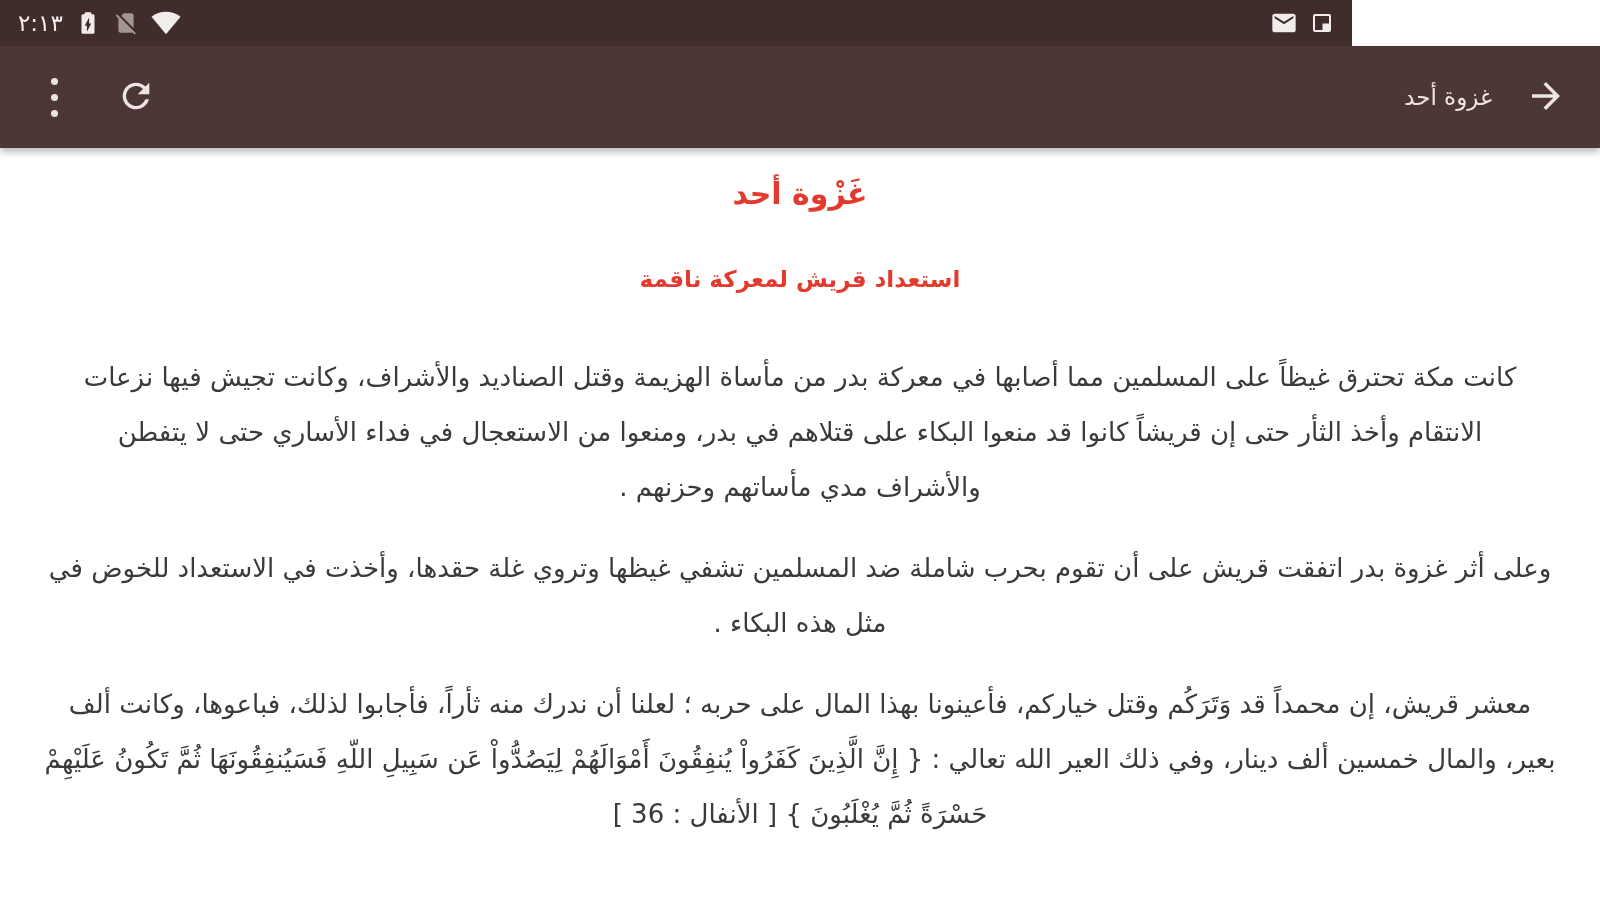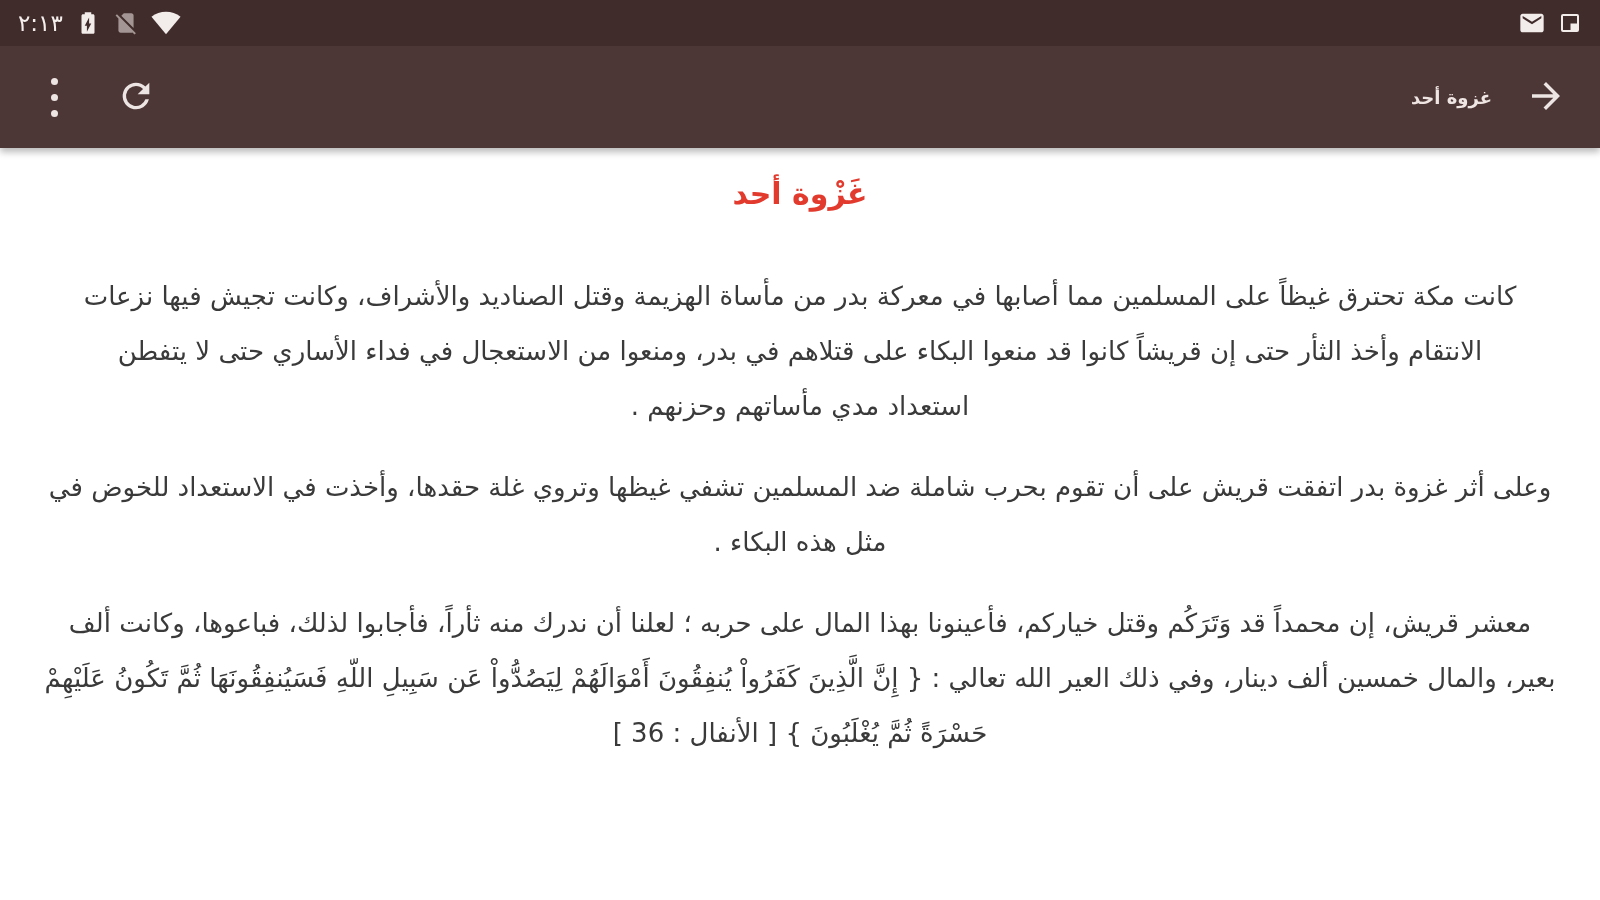--- a/index.html
+++ b/index.html
@@ -10,21 +10,21 @@
     --body-text:#3A3A3A;
     --app-bar-text:#EFE6E4;
   }
   *{margin:0;padding:0;box-sizing:border-box;}
   html,body{width:1600px;height:900px;overflow:hidden;background:#000;}
   body{font-family:"DejaVu Sans",sans-serif;}
   .screen{position:relative;width:1600px;height:900px;overflow:hidden;background:var(--content-bg);}
 
   
   .status-bar{
-    position:absolute;top:0;left:0;width:1600px;height:46px;
+    position:absolute;top:0;left:0;width:1352px;height:46px;
     background:var(--status-bar-bg);
     display:flex;align-items:center;justify-content:space-between;
     padding:0 18px;z-index:3;
   }
   .sb-group{display:flex;align-items:center;gap:12px;}
   .sb-time{color:#F4EEED;font-size:23px;letter-spacing:1px;direction:rtl;}
   .sb-icon{display:flex;align-items:center;justify-content:center;}
 
   
   .app-bar{
@@ -35,23 +35,22 @@
     box-shadow:0 4px 7px rgba(0,0,0,0.28);
   }
   .ab-group{display:flex;align-items:center;}
   .icon-btn{
     width:56px;height:56px;border:none;background:transparent;cursor:pointer;
     display:flex;align-items:center;justify-content:center;
   }
   .overflow-dots{display:flex;flex-direction:column;gap:9px;align-items:center;}
   .overflow-dots i{width:7px;height:7px;border-radius:50%;background:#EDE5E3;display:block;}
   .ab-title{
-    color:var(--app-bar-text);font-size:18px;direction:rtl;margin-left:28px;margin-right:26px;
+    color:var(--app-bar-text);font-size:23px;direction:rtl;margin-left:28px;margin-right:26px;
     white-space:nowrap;
-    font-weight:bold;
   }
   .ab-right{display:flex;align-items:center;}
 
   
   .content{
     position:absolute;top:148px;left:0;width:1600px;height:752px;
     background:var(--content-bg);
     direction:rtl;text-align:center;
     padding-top:24px;overflow:hidden;
   }
@@ -132,25 +131,26 @@
           <svg width="42" height="42" viewBox="0 0 24 24">
               <path fill="#EDE5E3" d="M12 4l-1.41 1.41L16.17 11H4v2h12.17l-5.58 5.59L12 20l8-8-8-8z"></path>
             </svg>
         </span>
       </button>
     </div>
   </div>
 
   <div class="content">
     <div class="article-title">غَزْوة أحد</div>
+    <div class="article-subtitle">استعداد قريش لمعركة ناقمة</div>
     <div id="paragraphs">
         <div class="paragraph">
           <div class="line">كانت مكة تحترق غيظاً على المسلمين مما أصابها في معركة بدر من مأساة الهزيمة وقتل الصناديد والأشراف، وكانت تجيش فيها نزعات</div>
           <div class="line">الانتقام وأخذ الثأر حتى إن قريشاً كانوا قد منعوا البكاء على قتلاهم في بدر، ومنعوا من الاستعجال في فداء الأساري حتى لا يتفطن</div>
-          <div class="line">استعداد مدي مأساتهم وحزنهم .</div>
+          <div class="line">والأشراف مدي مأساتهم وحزنهم .</div>
         </div>
         <div class="paragraph">
           <div class="line">وعلى أثر غزوة بدر اتفقت قريش على أن تقوم بحرب شاملة ضد المسلمين تشفي غيظها وتروي غلة حقدها، وأخذت في الاستعداد للخوض في</div>
           <div class="line">مثل هذه البكاء .</div>
         </div>
         <div class="paragraph">
           <div class="line">معشر قريش، إن محمداً قد وَتَرَكُم وقتل خياركم، فأعينونا بهذا المال على حربه ؛ لعلنا أن ندرك منه ثأراً، فأجابوا لذلك، فباعوها، وكانت ألف</div>
           <div class="line">بعير، والمال خمسين ألف دينار، وفي ذلك العير الله تعالي : { إِنَّ الَّذِينَ كَفَرُواْ يُنفِقُونَ أَمْوَالَهُمْ لِيَصُدُّواْ عَن سَبِيلِ اللّهِ فَسَيُنفِقُونَهَا ثُمَّ تَكُونُ عَلَيْهِمْ</div>
           <div class="line">حَسْرَةً ثُمَّ يُغْلَبُونَ } [ الأنفال : 36 ]</div>
         </div>

